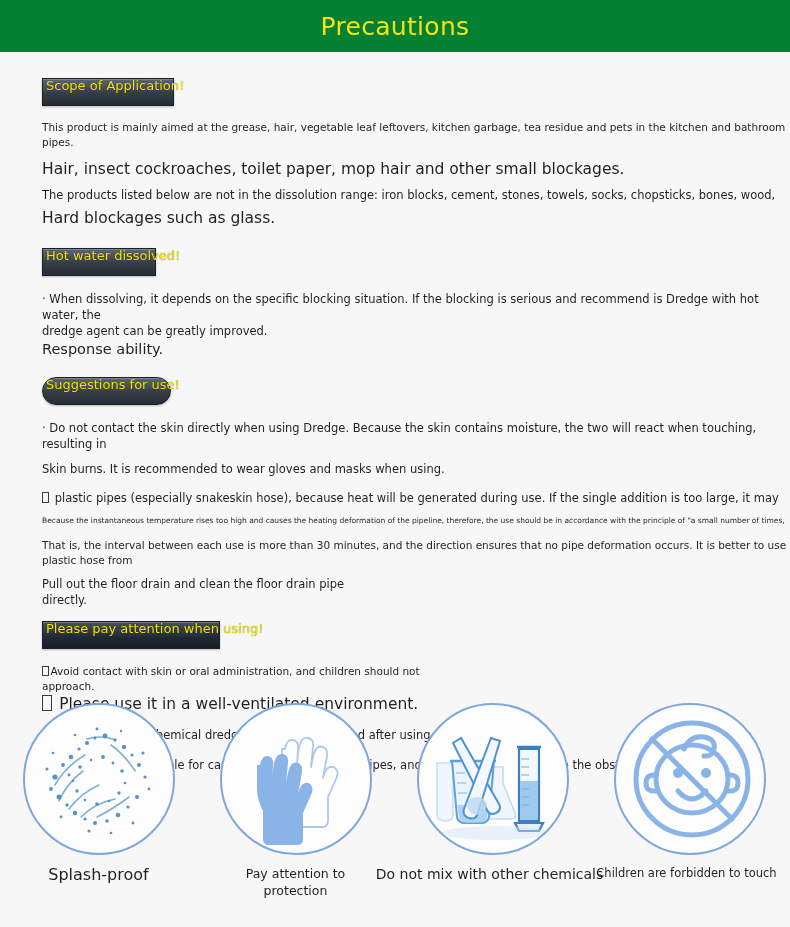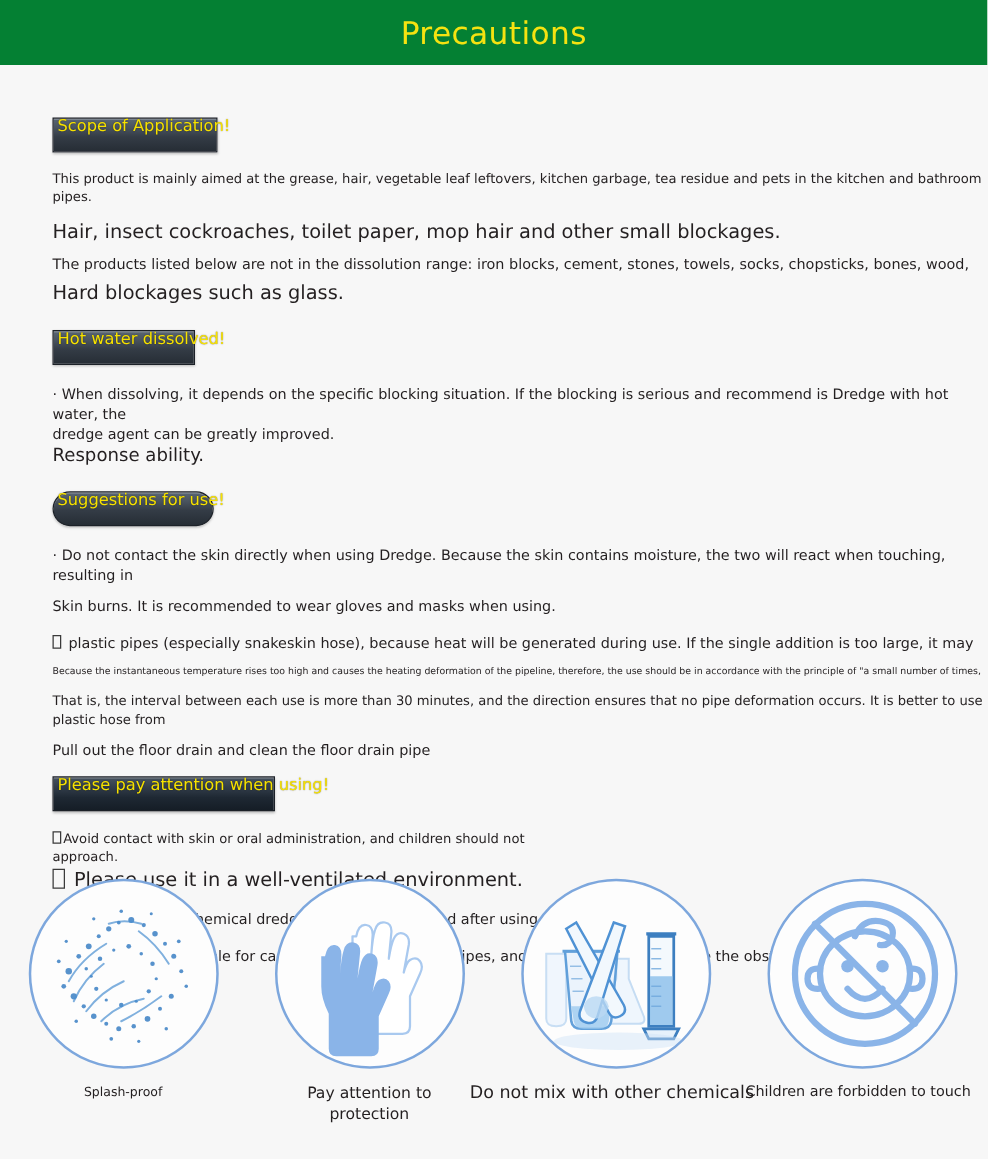--- a/index.html
+++ b/index.html
@@ -24,21 +24,21 @@
   }
   .header-title {
     color: #f5e211;
     font-size: 25px;
     letter-spacing: .3px;
     font-weight: 400;
     font-family: "DejaVu Sans", "Liberation Sans", sans-serif;
   }
 
   
-  .content { padding: 16px 0 0 0; position: relative; }
+  .content { padding: 0 0 0 0; position: relative; }
 
   
   .plate {
     position: relative;
     margin: 0 0 0 42px;
     height: 28px;
     border: 1px solid #1c2128;
     background: linear-gradient(180deg,#5a6673 0%,#49535e 28%,#343c46 55%,#262d35 100%);
     box-shadow: inset 0 1px 0 rgba(255,255,255,.22), 0 1px 2px rgba(0,0,0,.25);
     display: block;
@@ -102,21 +102,21 @@
     position: relative;
     overflow: hidden;
   }
   .cap {
     margin-top: 10px;
     text-align: center;
     color: #231f20;
     font-family: "DejaVu Sans", "Liberation Sans", sans-serif;
     white-space: pre-line;
   }
-  .cap.c1 { font-size: 10px; line-height: 20px; }
+  .cap.c1 { font-size: 16px; line-height: 20px; }
   .cap.c2 { font-size: 12.5px; line-height: 17px; }
   .cap.c3 { font-size: 14px;   line-height: 19px; white-space: nowrap; }
   .cap.c4 { font-size: 11.5px; line-height: 16px; white-space: nowrap; }
   .cap.c3 { margin-left: -6px; }
   .cap.c4 { margin-left: -6px; }
 </style>
 </head>
 <body>
 
 <div class="header">
@@ -159,20 +159,21 @@
   <div style="height:9px"></div>
   <div class="p sz-m">Skin burns. It is recommended to wear gloves and masks when using.</div>
   <div style="height:13px"></div>
   <div class="p sz-m"><span class="tofu"></span><span> plastic pipes (especially snakeskin hose), because heat will be generated during use. If the single addition is too large, it may</span></div>
   <div style="height:9px"></div>
   <div class="p sz-xs">Because the instantaneous temperature rises too high and causes the heating deformation of the pipeline, therefore, the use should be in accordance with the principle of "a small number of times,</div>
   <div style="height:12px"></div>
   <div class="p sz-s">That is, the interval between each use is more than 30 minutes, and the direction ensures that no pipe deformation occurs. It is better to use plastic hose from</div>
   <div style="height:8px"></div>
   <div class="p sz-m">Pull out the floor drain and clean the floor drain pipe</div>
+  <div class="p sz-m">directly.</div>
 
   <div style="height:13px"></div>
   <div class="plate w4">
     <span class="plate-text">Please pay attention when using!</span>
   </div>
 
   <div style="height:15px"></div>
   <div class="p sz-s"><span class="tofu"></span><span>Avoid contact with skin or oral administration, and children should not</span></div>
   <div class="p sz-s">approach.</div>
   <div class="p sz-xl"><span class="tofu big"></span><span> Please use it in a well-ventilated environment.</span></div>

